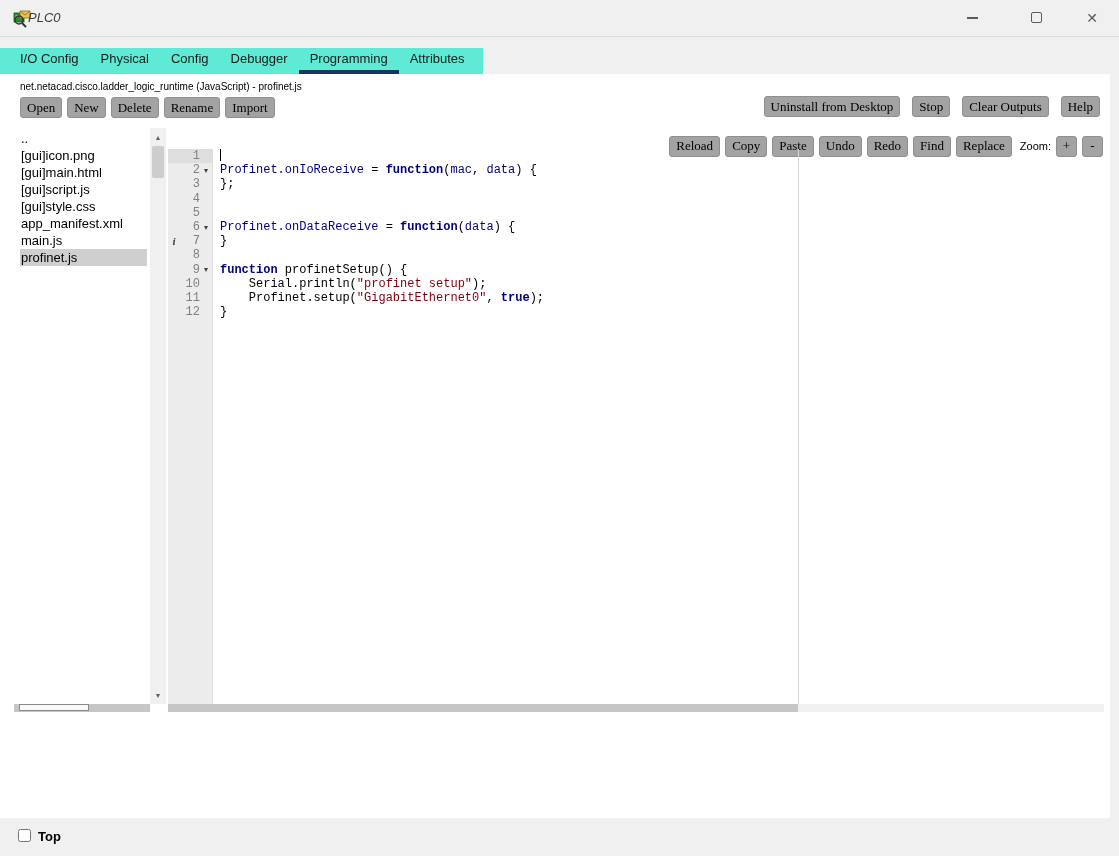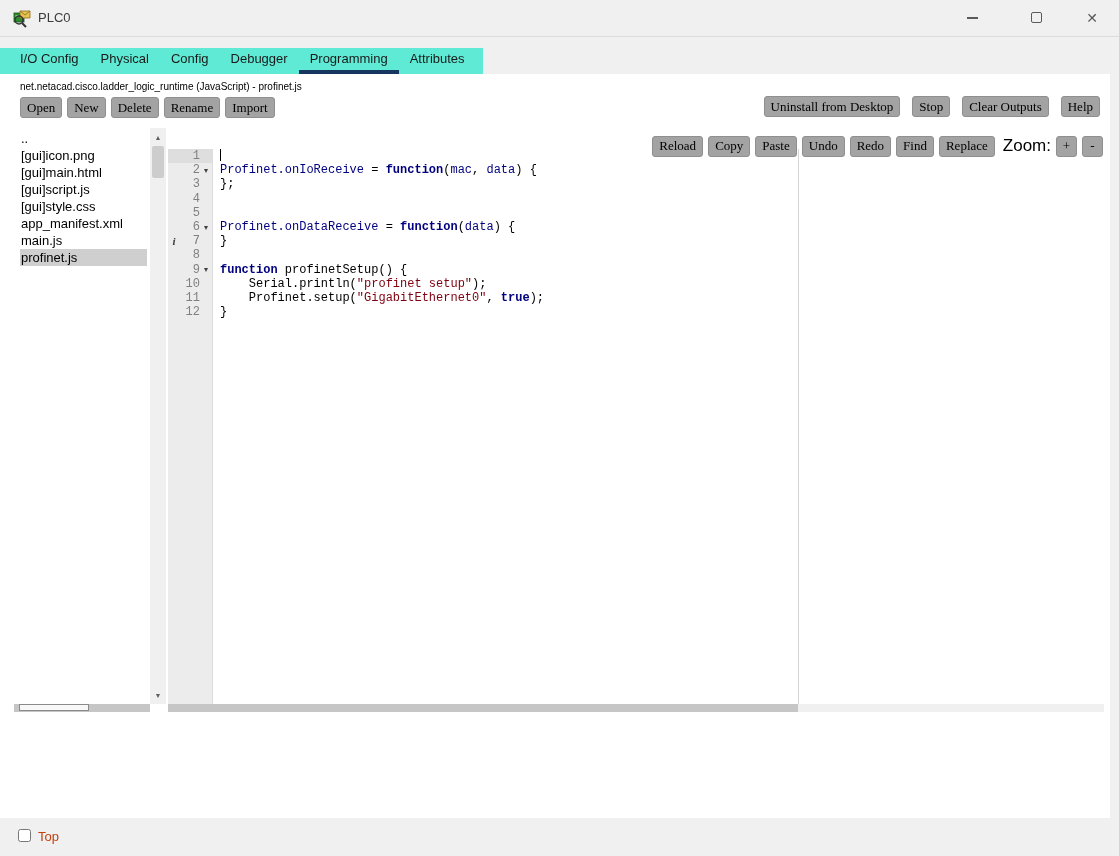--- a/index.html
+++ b/index.html
@@ -4,42 +4,42 @@
 <style>
   html,body{margin:0;padding:0;}
   body{
     position:relative;width:1119px;height:856px;background:#f0f0f0;
     font-family:"Liberation Sans",sans-serif;overflow:hidden;
     -webkit-font-smoothing:antialiased;
   }
   
   .titlebar{position:absolute;left:0;top:0;width:1119px;height:36px;background:#f0f0f0;border-bottom:1px solid #dcdcdc;}
   .app-icon{position:absolute;left:12px;top:8px;width:20px;height:20px;}
-  .win-title{position:absolute;left:38px;top:10px;font-size:13px;color:#3c3c3c;}
+  .win-title{position:absolute;left:28px;top:10px;font-size:13px;color:#3c3c3c;font-style:italic;}
   .win-ctrl{position:absolute;top:0;height:35px;width:44px;display:flex;align-items:center;justify-content:center;}
   .ctrl-min{left:950px;}.ctrl-max{left:1014px;}.ctrl-close{left:1070px;}
   .glyph-min{width:11px;height:2px;background:#5a5a5a;}
   .glyph-max{width:11px;height:11px;border:1.5px solid #5a5a5a;border-radius:2px;box-sizing:border-box;}
   .glyph-close{font-size:14px;color:#5a5a5a;line-height:14px;}
   
   .tabstrip{position:absolute;left:0;top:48px;width:483px;height:26px;background:#5eead4;display:flex;padding-left:9px;box-sizing:border-box;}
   .tab{padding:0 11px;height:26px;line-height:21px;font-size:13px;color:#1a1a1a;border-bottom:4px solid transparent;box-sizing:border-box;white-space:nowrap;}
   
   .content{position:absolute;left:0;top:74px;width:1119px;height:744px;background:#ffffff;}
   .right-margin{position:absolute;left:1110px;top:0;width:9px;height:744px;background:#f0f0f0;}
   .project-title{position:absolute;left:20px;top:7px;font-size:10px;color:#000;}
   .btnrow{display:flex;gap:5px;align-items:center;}
   .row-file{position:absolute;left:20px;top:23px;}
   .row-app{position:absolute;right:19px;top:22px;gap:12px;}
   .row-edit{position:absolute;top:8px;right:1px;height:22px;padding-left:16px;}
   .btn{display:inline-flex;align-items:center;justify-content:center;height:19px;padding:0 6px;
        background:#a3a3a3;border:1px solid #8f8f8f;border-radius:3px;font-size:13px;color:#000;
        font-family:Liberation Serif, serif;white-space:nowrap;cursor:default;}
   .btn-sm{padding:0 4px;min-width:11px;}
-  .zoom-label{font-size:17px;color:#000;margin-left:3px;}
+  .zoom-label{font-size:11px;color:#000;margin-left:3px;}
   
   .filelist{position:absolute;left:14px;top:54px;width:152px;height:576px;background:#fff;}
   .file-items{position:absolute;left:0;top:0;right:16px;bottom:0;padding-top:2px;overflow:hidden;}
   .file-item{height:17px;line-height:17px;font-size:13px;color:#000;margin-left:6px;margin-right:3px;padding-left:1px;white-space:nowrap;}
   .vscroll{position:absolute;right:0;top:0;width:16px;bottom:0;background:#f0f0f0;}
   .vs-arrow{position:absolute;left:0;width:16px;height:14px;font-size:7px;color:#5f5f5f;display:flex;align-items:center;justify-content:center;}
   .vs-up{top:2px;}.vs-down{bottom:2px;}
   .vs-thumb{position:absolute;left:2px;top:18px;width:12px;height:32px;background:#cdcdcd;border-radius:2px;}
   .list-hbar{position:absolute;left:14px;top:630px;width:136px;height:8px;background:#c6c6c6;}
   .list-hbar-thumb{position:absolute;left:5px;top:0;width:70px;height:7px;background:#f8f8f8;border:1px solid #8a8a8a;box-sizing:border-box;}
@@ -59,21 +59,21 @@
   .editor-hbar{position:absolute;left:0;bottom:0;right:0;height:8px;background:#f0f0f0;}
   .editor-hbar-thumb{position:absolute;left:0;top:0;width:630px;height:8px;background:#c6c6c6;}
   
   .serial{position:absolute;left:8px;top:641px;width:1097px;height:97px;background:#fff;border:1px solid #767676;box-sizing:border-box;}
   .serial-text{position:absolute;left:4px;top:3px;font:12px "Liberation Mono",monospace;color:#7f7f7f;white-space:pre;}
   .grip{position:absolute;right:1px;bottom:1px;width:12px;height:12px;
         background:repeating-linear-gradient(135deg,transparent 0 2px,#9a9a9a 2px 3px,transparent 3px 5px);
         clip-path:polygon(100% 0,100% 100%,0 100%);}
   
   .footer-check{position:absolute;left:18px;top:829px;width:13px;height:13px;margin:0;}
-  .footer-label{position:absolute;left:38px;top:829px;font-size:13px;color:#c2410c;}
+  .footer-label{position:absolute;left:38px;top:829px;font-size:13px;color:#000000;font-weight:bold;}
 </style>
 </head>
 <body>
 
 <div class="titlebar">
   <svg class="app-icon" viewBox="0 0 20 20">
     <rect x="2" y="5" width="10" height="9" fill="#2e8b2e" stroke="#145214" stroke-width="0.8"></rect>
     <rect x="3.5" y="7" width="3" height="2" fill="#7fd07f"></rect>
     <rect x="8" y="7" width="2.5" height="2" fill="#7fd07f"></rect>
     <polygon points="8,3 18,3 18,10 8,10" fill="#e6c24f" stroke="#8a6d1f" stroke-width="0.8"></polygon>

